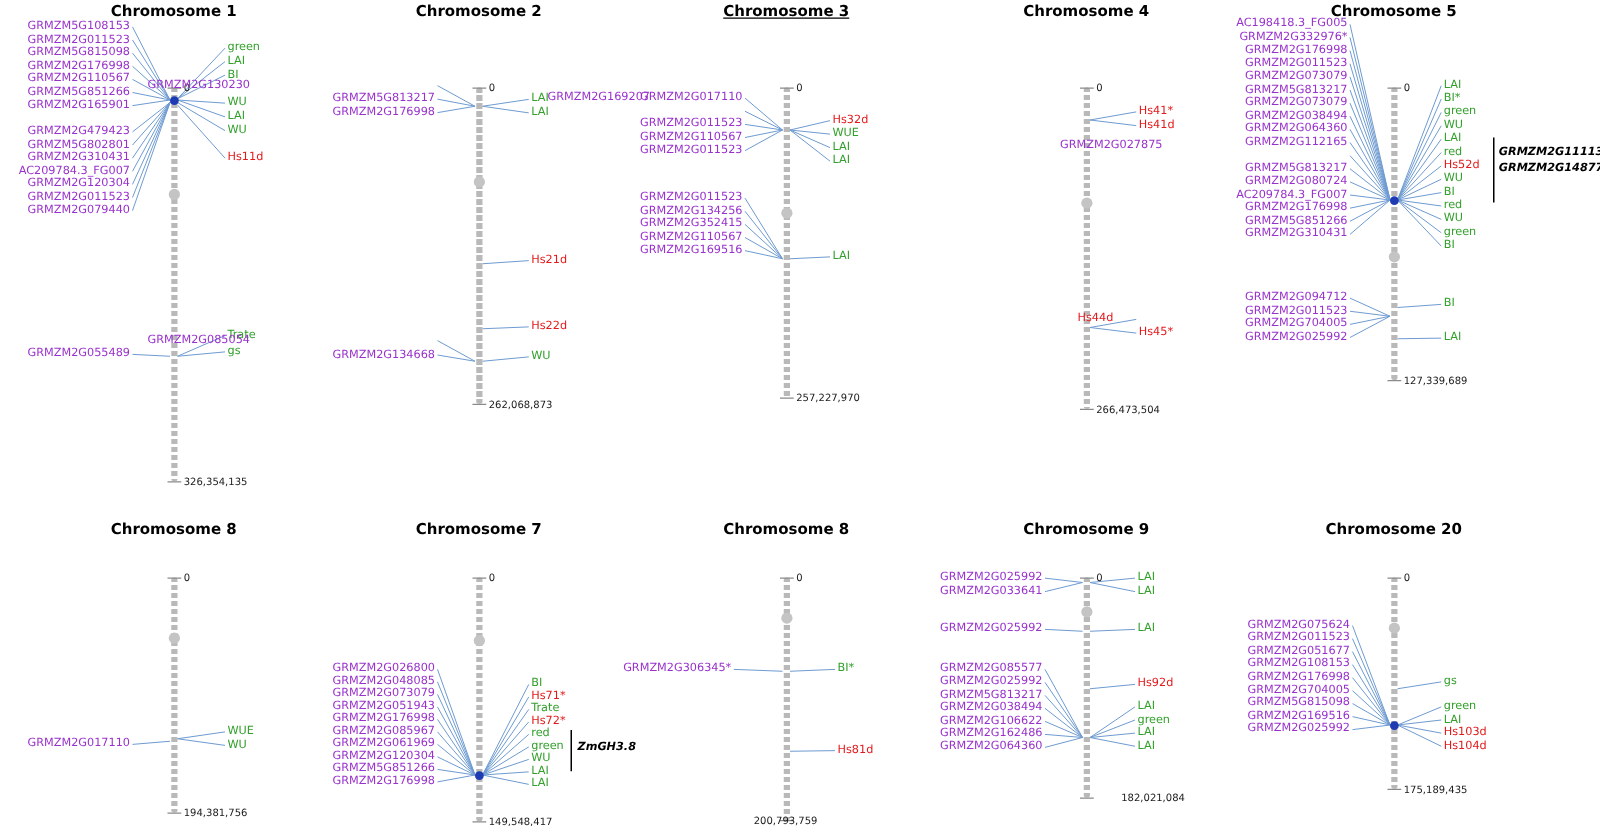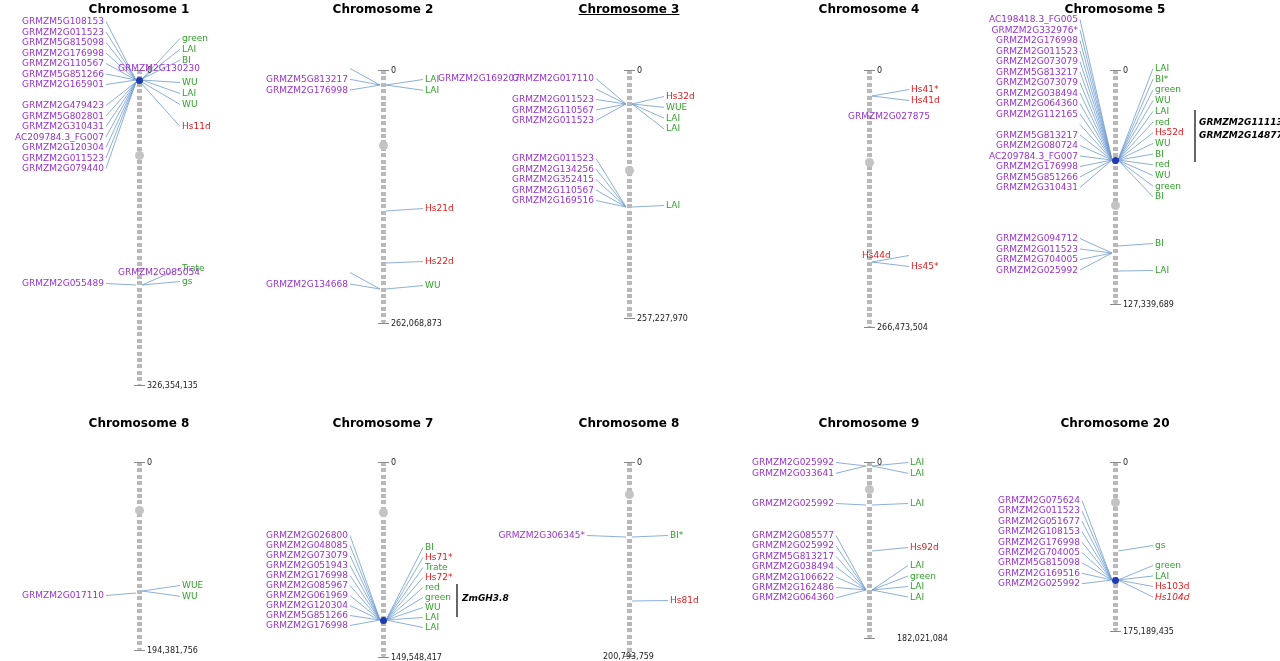--- a/index.html
+++ b/index.html
@@ -389,14 +389,14 @@
     <div class="lbl c-gene" style="left: 850px; top: 527.2px; width: 230px; text-align: right;">GRMZM2G108153</div>
     <div class="lbl c-gene" style="left: 850px; top: 537.6px; width: 230px; text-align: right;">GRMZM2G176998</div>
     <div class="lbl c-gene" style="left: 850px; top: 548px; width: 230px; text-align: right;">GRMZM2G704005</div>
     <div class="lbl c-gene" style="left: 850px; top: 558.4px; width: 230px; text-align: right;">GRMZM5G815098</div>
     <div class="lbl c-gene" style="left: 850px; top: 568.8px; width: 230px; text-align: right;">GRMZM2G169516</div>
     <div class="lbl c-gene" style="left: 850px; top: 579.2px; width: 230px; text-align: right;">GRMZM2G025992</div>
     <div class="lbl c-green" style="left: 1155px; top: 541px;">gs</div>
     <div class="lbl c-green" style="left: 1155px; top: 561px;">green</div>
     <div class="lbl c-green" style="left: 1155px; top: 571.5px;">LAI</div>
     <div class="lbl c-red" style="left: 1155px; top: 582px;">Hs103d</div>
-    <div class="lbl c-red" style="left: 1155px; top: 592.5px; font-style: italic;">Hs104d</div>
+    <div class="lbl c-red" style="left: 1155px; top: 592.5px;">Hs104d</div>
   </div>
 
 </body></html>

